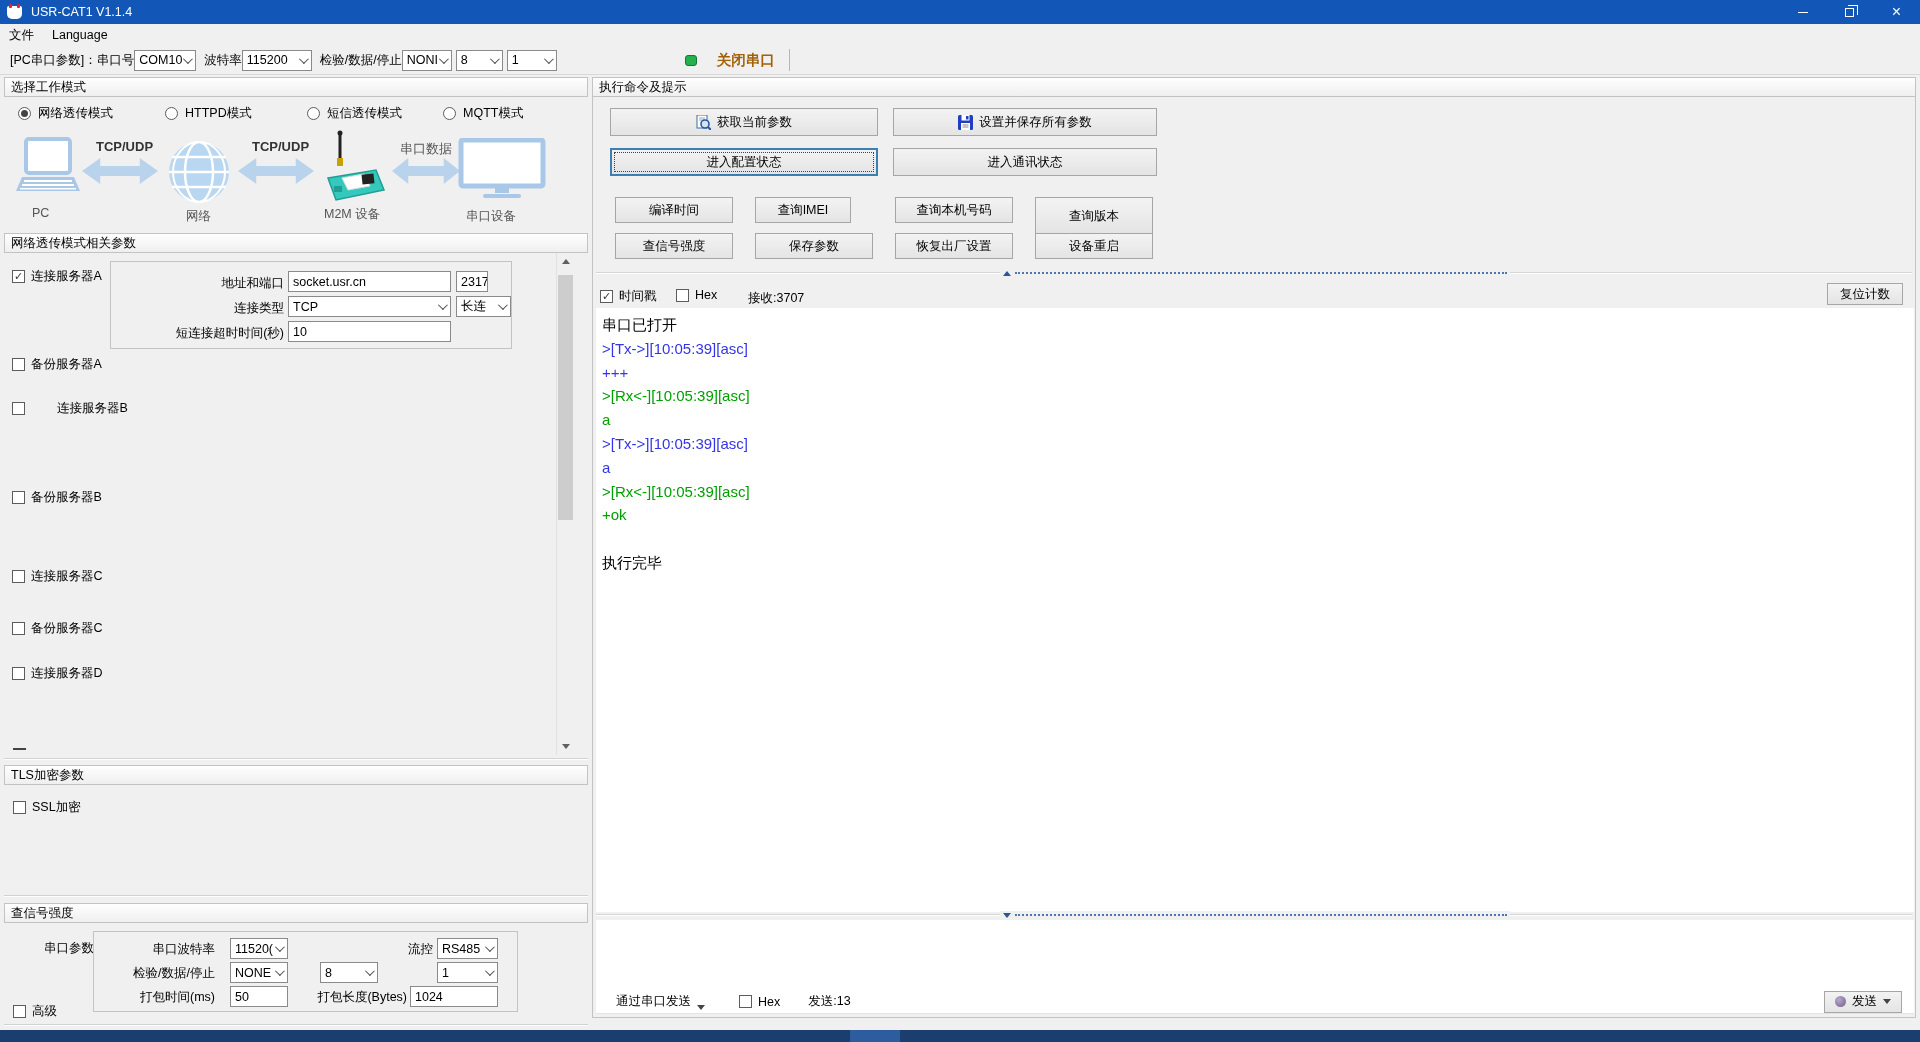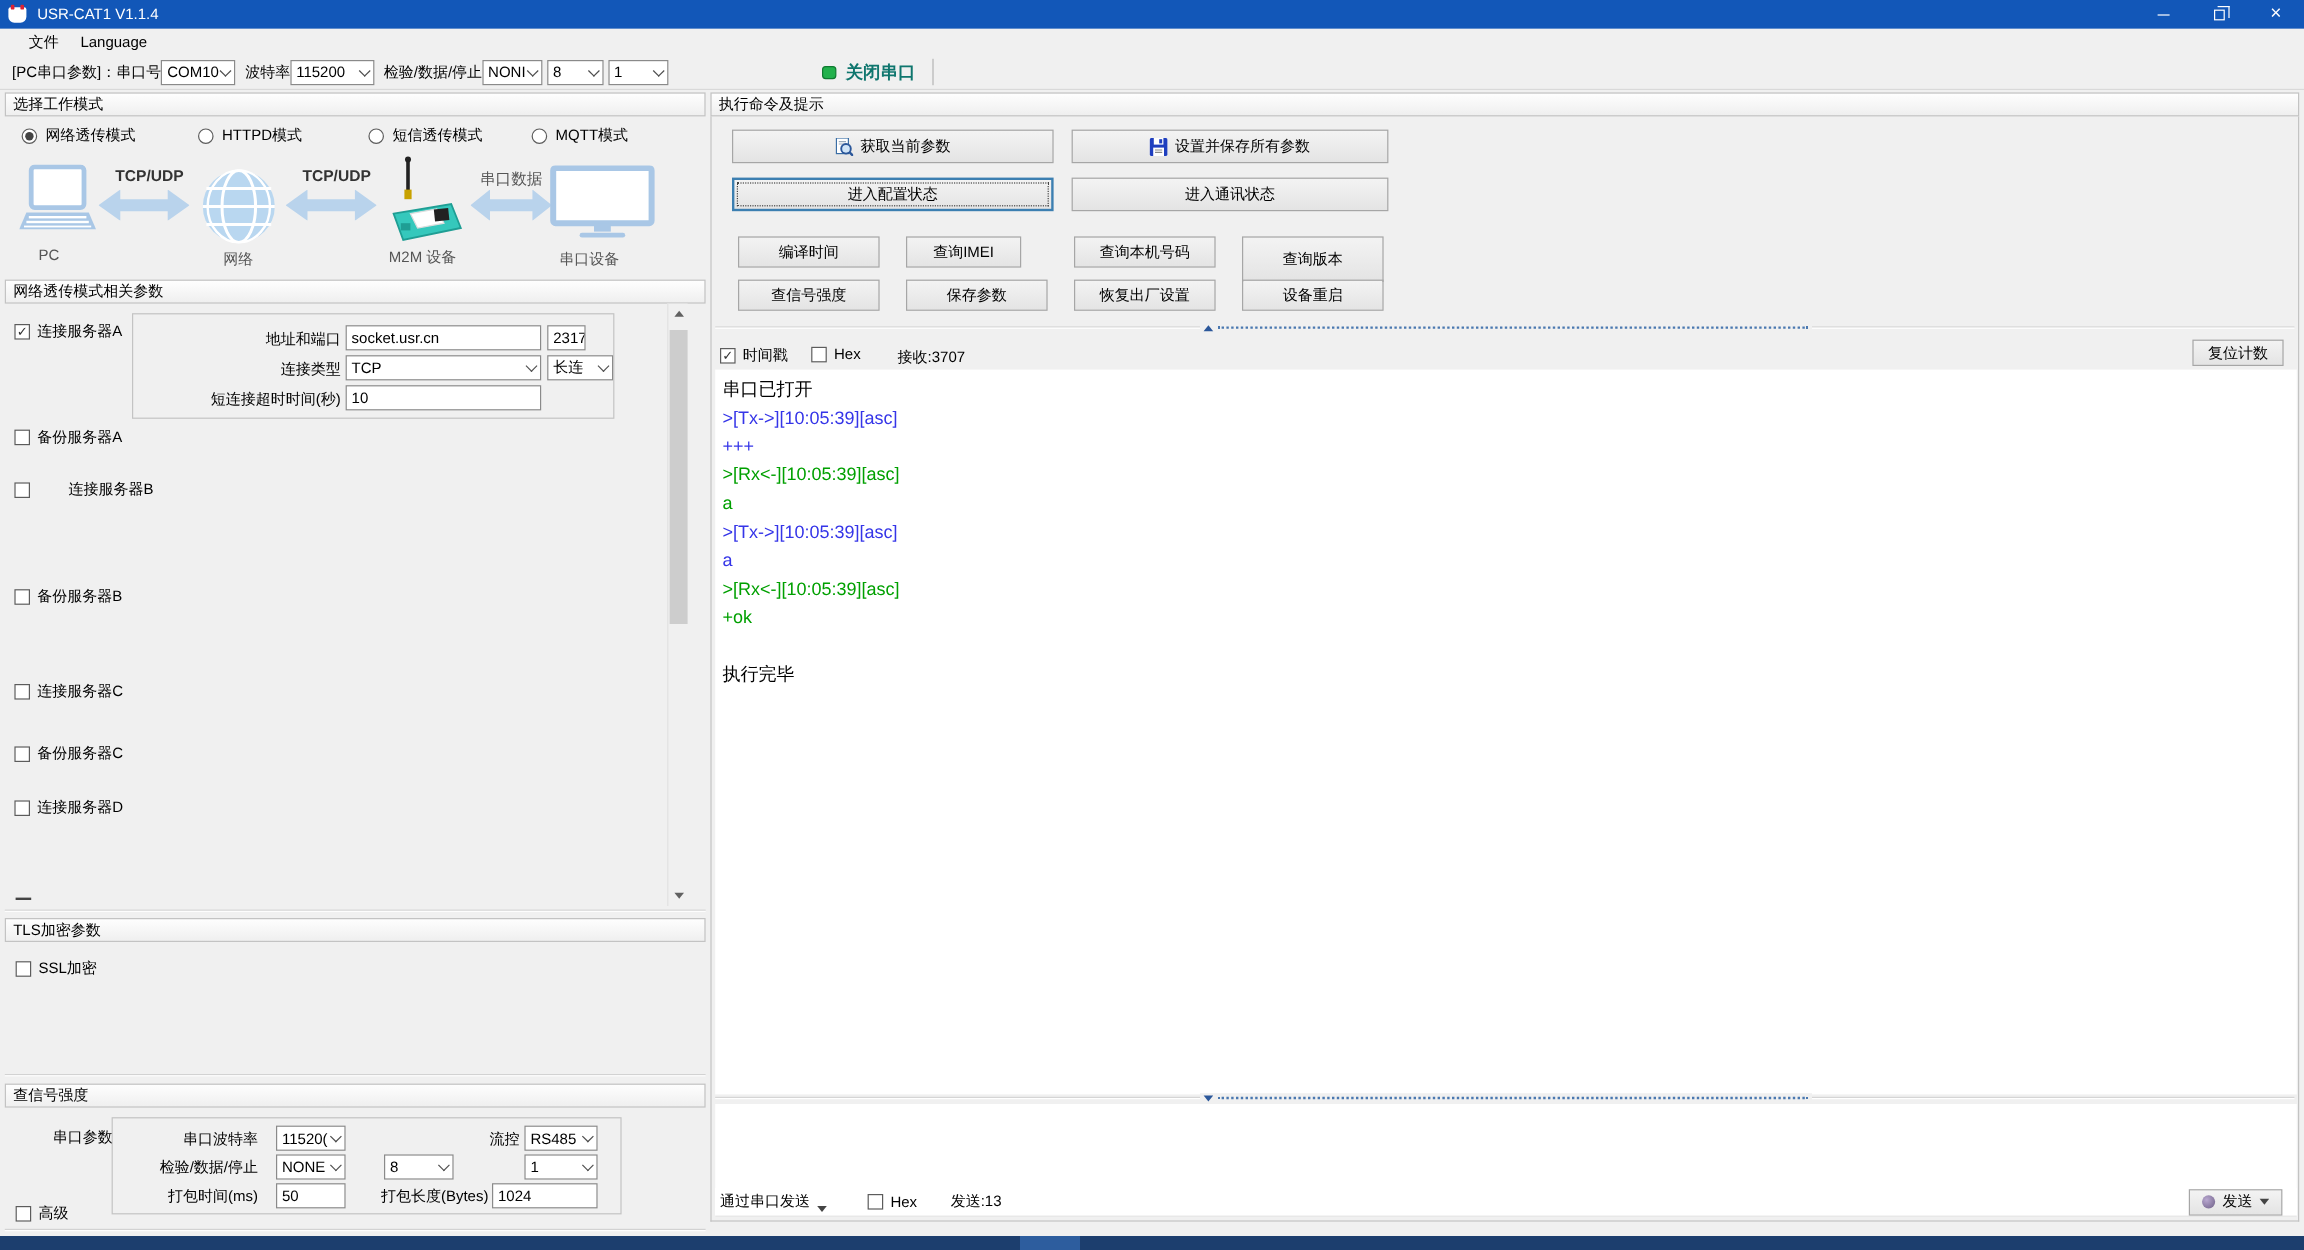--- a/index.html
+++ b/index.html
@@ -15,29 +15,29 @@
   .title-icon::after  { content:''; position:absolute; right:2px; top:-2px; width:3px; height:4px; background:#d23; border-radius:1px; }
   #title-text { margin-left:9px; font-size:12.5px; }
   #win-btns { margin-left:auto; display:flex; height:24px; }
   .win-btn { width:47px; height:24px; display:flex; align-items:center; justify-content:center; color:#fff; }
   .min-glyph { width:10px; height:1px; background:#fff; display:block; }
   .restore-glyph { width:9px; height:9px; border:1px solid #fff; position:relative; display:block; }
   .restore-glyph::before { content:''; position:absolute; left:2px; top:-4px; width:9px; height:9px; border:1px solid #fff; border-left:none; border-bottom:none; }
   .close-glyph { font-size:16px; line-height:16px; }
 
   
-  #menubar { left:0; top:24px; width:1920px; height:22px; background:#f0f0f0; display:flex; align-items:center;padding-left:15px; }
+  #menubar { left:0; top:24px; width:1920px; height:22px; background:#f0f0f0; display:flex; align-items:center; }
   .menu-item { padding:0 9px; height:22px; display:flex; align-items:center; }
   #toolbar { left:0; top:46px; width:1920px; height:29px; background:#f0f0f0; border-bottom:1px solid #d9d9d9; display:flex; align-items:center; }
   .tb-label { margin-left:10px; }
   .combo { background:#fff; border:1px solid #8a8a8a; height:21px; display:flex; align-items:center; padding-left:4px; overflow:hidden; white-space:nowrap; }
   .combo .chev { margin-left:auto; margin-right:5px; width:7px; height:7px; border-right:1.4px solid #4d4d4d; border-bottom:1.4px solid #4d4d4d; transform:rotate(45deg) translateY(-2px); flex:none; }
   .tfield { background:#fff; border:1px solid #8a8a8a; height:21px; padding-left:4px; display:flex; align-items:center; overflow:hidden; white-space:nowrap; }
   #led { width:12px; height:11px; border-radius:3px; background:#22b14c; border:1px solid #0f7a30; margin-left:128px; }
-  #close-serial { color:#0f766e; font-weight:bold; font-size:14.5px; margin-left:8px; }
+  #close-serial { color:#a16207; font-weight:bold; font-size:14.5px; margin-left:20px; }
   .vsep { width:1px; height:22px; background:#b5b5b5; margin-left:14px; }
 
   
   .group-hdr { height:20px; background:linear-gradient(#fefefe,#efefef); border:1px solid #c3c3c3; display:flex; align-items:center; padding-left:6px; }
   .gbox { border:1px solid #c3c3c3; }
   .groove { border-top:1px solid #d2d2d2; border-bottom:1px solid #fdfdfd; height:2px; }
 
   
   .cb-box { width:13px; height:13px; background:#fff; border:1px solid #5c5c5c; display:inline-flex; align-items:center; justify-content:center; font-size:11px; color:#333; flex:none; }
   .cb-row { display:flex; align-items:center; gap:6px; }
@@ -403,21 +403,21 @@
     </div>
 
   <div class="abs split-line" style="left:596px; top:914px; width:1316px"></div>
   <div class="abs split-handle" style="left:1000px; top:911px; width:510px; height:8px">
     <span class="split-tri-down"></span>
     <span class="split-dots"></span>
   </div>
 
   <div class="abs" style="left:596px; top:920px; width:1318px; height:94px; background:#fff"></div>
   <div class="abs" style="left:596px; top:990px; width:1318px; height:24px; background:#fff; border-bottom:1px solid #e3e3e3; display:flex; align-items:center">
-    <span style="margin-left:4px; display:flex; align-items:flex-end; gap:6px">
+    <span style="margin-left:20px; display:flex; align-items:flex-end; gap:6px">
       <span>通过串口发送</span>
       <span class="small-chev-down"></span>
     </span>
     <span class="cb-row" style="margin-left:34px">
       <span class="cb-box"></span>
       <span>Hex</span>
     </span>
     <span style="margin-left:28px">发送:13</span>
     <span class="btn" style="margin-left:auto; margin-right:12px; width:78px; height:22px">
       <span class="send-icon"></span>

